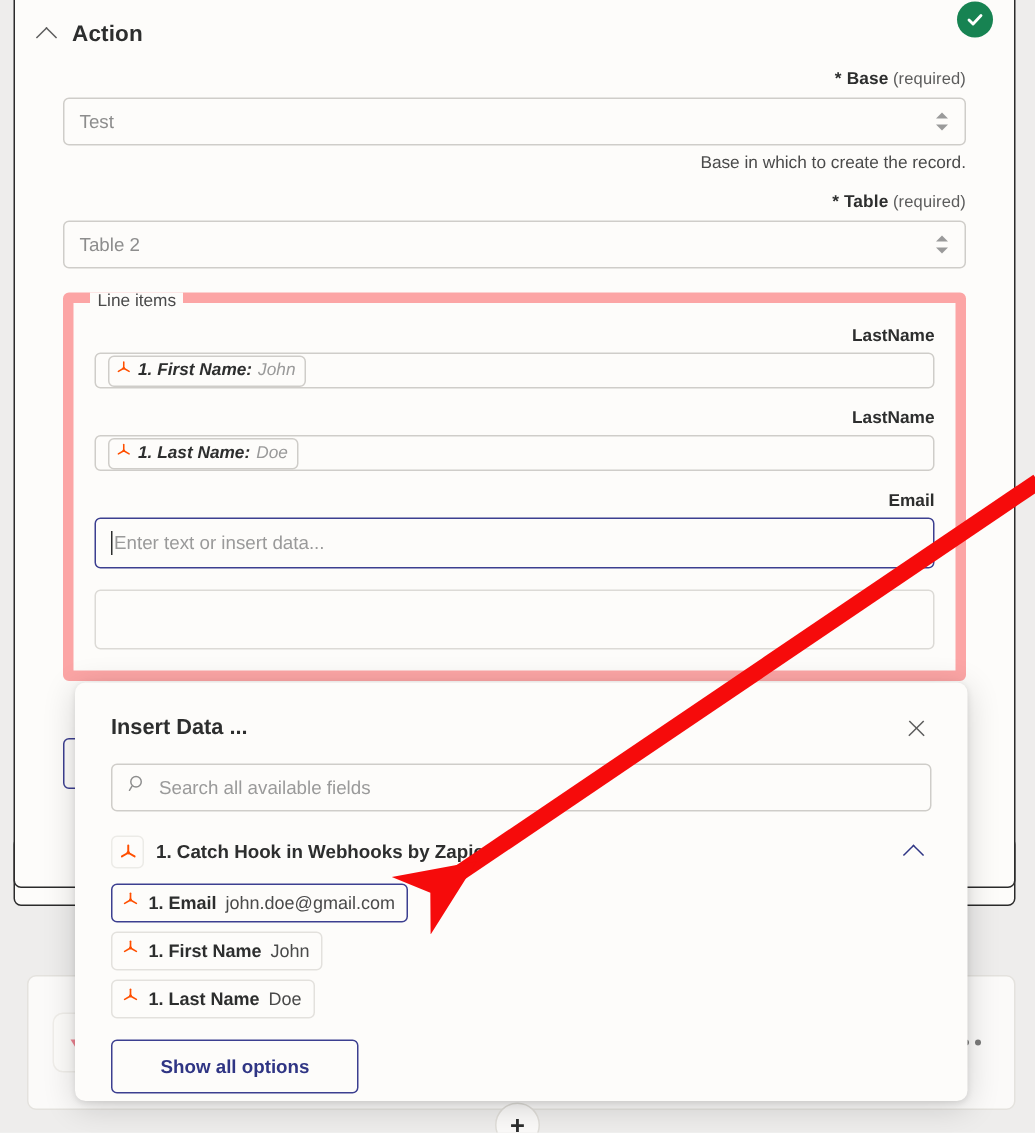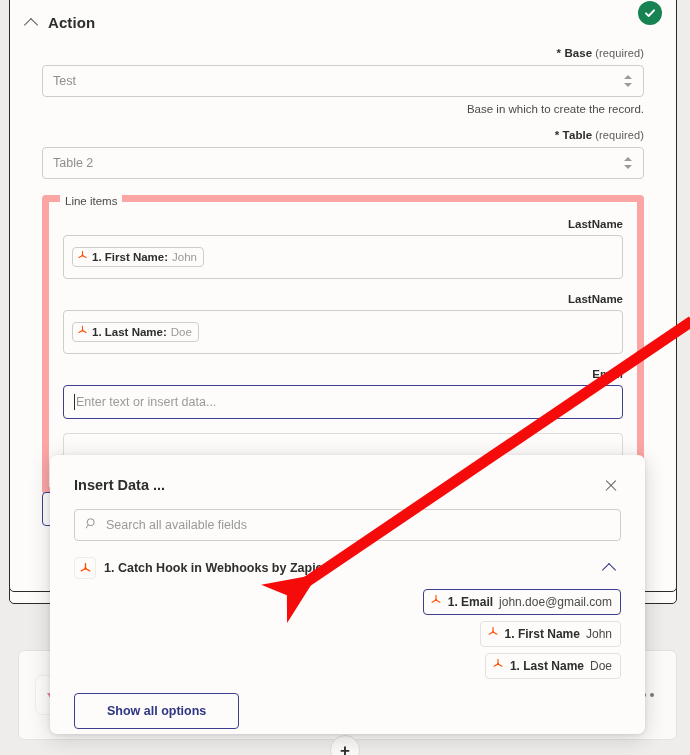--- a/index.html
+++ b/index.html
@@ -88,22 +88,22 @@
   .line-items {
     margin-top: 16px; border: 7px solid #fca5a5; border-radius: 4px;
     padding: 16px 14px 14px 14px; position: relative;
   }
   .line-items-legend {
     position: absolute; top: -7px; left: 11px; background: #fdfcfa;
     padding: 0 5px; font-size: 11.5px; color: #4a4a4a;
   }
   .li-label { font-size: 11.5px; font-weight: bold; color: #2d2e2e; margin-bottom: 5px; }
   .token-input {
-    height: 44px; border: 1px solid #cfcdc9; border-radius: 4px;
-    background: #fdfcfa; display: flex; align-items: center; padding: 0 8px;
+    height: 24px; border: 1px solid #cfcdc9; border-radius: 4px;
+    background: #fdfcfa; display: flex; align-items: center; padding: 0 8px; font-style: italic;
   }
   .token {
     display: inline-flex; align-items: center; gap: 4px;
     border: 1px solid #cfcdc9; border-radius: 4px; background: #fdfcfa;
     padding: 2px 6px 2px 4px; font-size: 11.5px; line-height: 14px;
   }
   .token .tk-name { color: #2d2e2e; font-weight: bold; }
   .token .tk-val { color: #9a9a9a; }
   .field-block { margin-bottom: 14px; }
   .field-block:last-child { margin-bottom: 0; }
@@ -215,21 +215,21 @@
   .group-chevron {
     position: absolute; right: 4px; top: 7px; width: 14px; height: 10px;
   }
   .group-chevron::before {
     content: ""; position: absolute; left: 1px; top: 3px;
     width: 9px; height: 9px;
     border-left: 1.8px solid #2f3584; border-top: 1.8px solid #2f3584;
     transform: rotate(45deg);
   }
 
-  .opt-list { margin: 8px 8px 0 8px; display: flex; flex-direction: column; gap: 6px; align-items: flex-end; }
+  .opt-list { margin: 8px 8px 0 8px; display: flex; flex-direction: column; gap: 6px; align-items: flex-start; }
   .opt-pill {
     display: inline-flex; align-items: center; gap: 6px;
     border: 1px solid #e3e1dd; border-radius: 4px; background: #fdfcfa;
     padding: 4px 8px 4px 6px; font-size: 12px; line-height: 15px;
     cursor: pointer;
   }
   .opt-pill.selected { border: 1.5px solid #3c3f90; }
   .opt-pill .o-name { color: #2d2e2e; font-weight: bold; }
   .opt-pill .o-val { color: #4a4a4a; }
 

